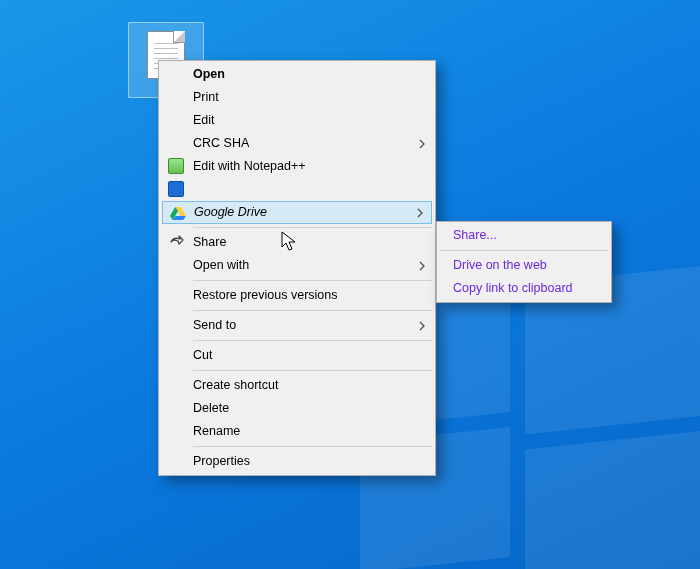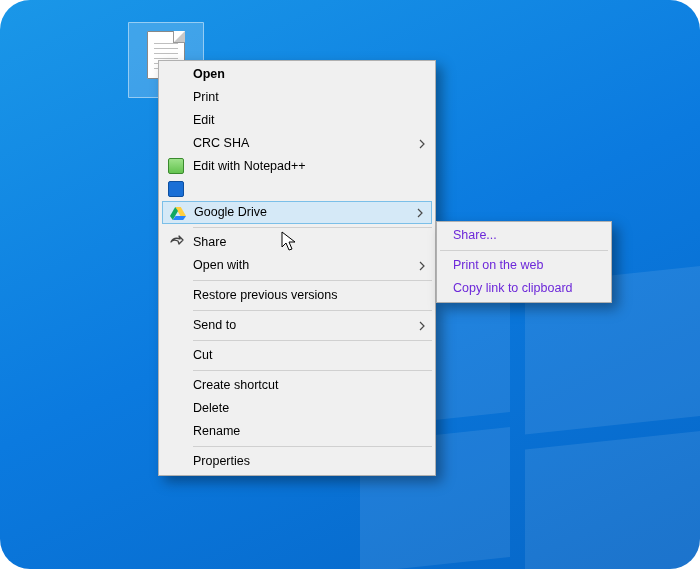--- a/index.html
+++ b/index.html
@@ -7,21 +7,20 @@
     margin: 0; padding: 0;
     width: 700px; height: 569px;
     overflow: hidden;
     font-family: "Segoe UI", Tahoma, sans-serif;
     font-size: 12.5px;
     color: #000;
   }
   .desktop {
     position: absolute; inset: 0;
     background: linear-gradient(155deg, #1a97e8 0%, #0b7adf 50%, #0666c7 100%);
-    border-radius: 30px;
   }
   
   .winlogo {
     position: absolute;
     left: 360px; top: 250px;
     width: 360px; height: 360px;
     pointer-events: none;
   }
   .winlogo .pane {
     position: absolute;
@@ -82,21 +81,21 @@
 
   .item {
     position: relative;
     height: 23px;
     padding-left: 32px;
     padding-right: 24px;
     line-height: 23px;
     white-space: nowrap;
   }
   .context-menu.sub .item { padding-left: 14px; color: #6d28d9; }
-  .item.highlight { background: #d5e9f7; border: 1px solid #7bbfe8; margin: 0 1px; padding-left: 31px; padding-right: 23px; height: 23px; line-height: 21px; }
+  .item.highlight { background: #d5e9f7; border: 1px solid #7bbfe8; margin: 0 1px; padding-left: 31px; padding-right: 23px; height: 23px; line-height: 21px; font-style: italic; }
   .item.bold { font-weight: 700; }
   .item .arrow {
     position: absolute; right: 8px; top: 0; height: 100%;
     display: flex; align-items: center; color: #4a4a4a;
     font-size: 13px;
   }
   .item .icon {
     position: absolute; left: 7px; top: 3px; width: 16px; height: 16px;
   }
   .sep {
@@ -243,21 +242,21 @@
       <span>Properties</span>
     </div>
   </div>
 
   <div class="context-menu sub">
     <div class="item">
       <span>Share...</span>
     </div>
     <div class="sep"></div>
     <div class="item">
-      <span>Print on the web</span>
+      <span>Drive on the web</span>
     </div>
     <div class="item">
       <span>Copy link to clipboard</span>
     </div>
   </div>
 
   <div class="cursor">
     <svg width="16" height="22" viewBox="0 0 16 22">
       <path d="M1 1 L1 16 L5 12 L8 19 L11 18 L8 11 L14 11 Z" fill="#fff" stroke="#000" stroke-width="1"></path>
     </svg>

